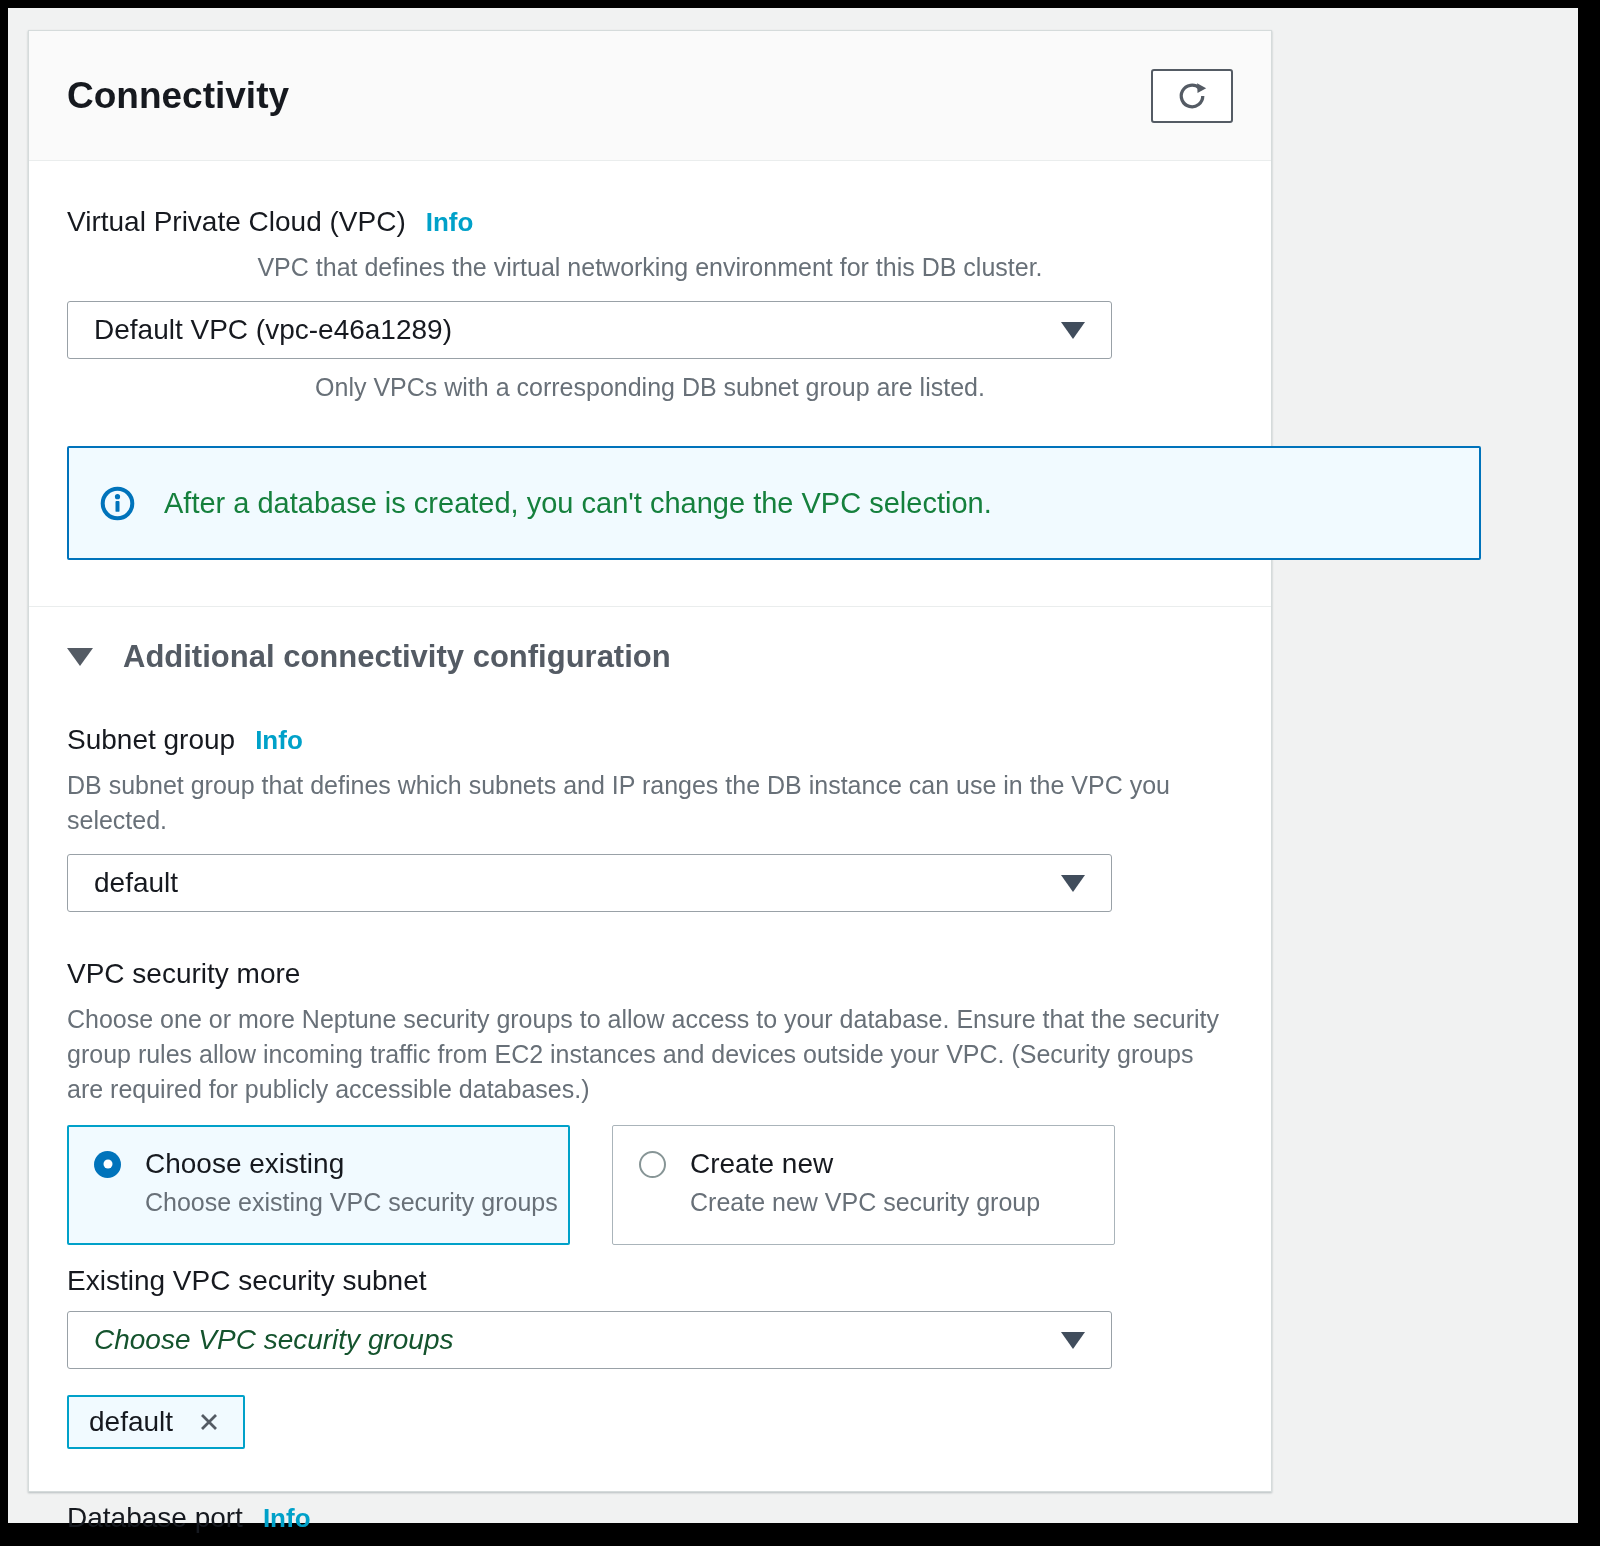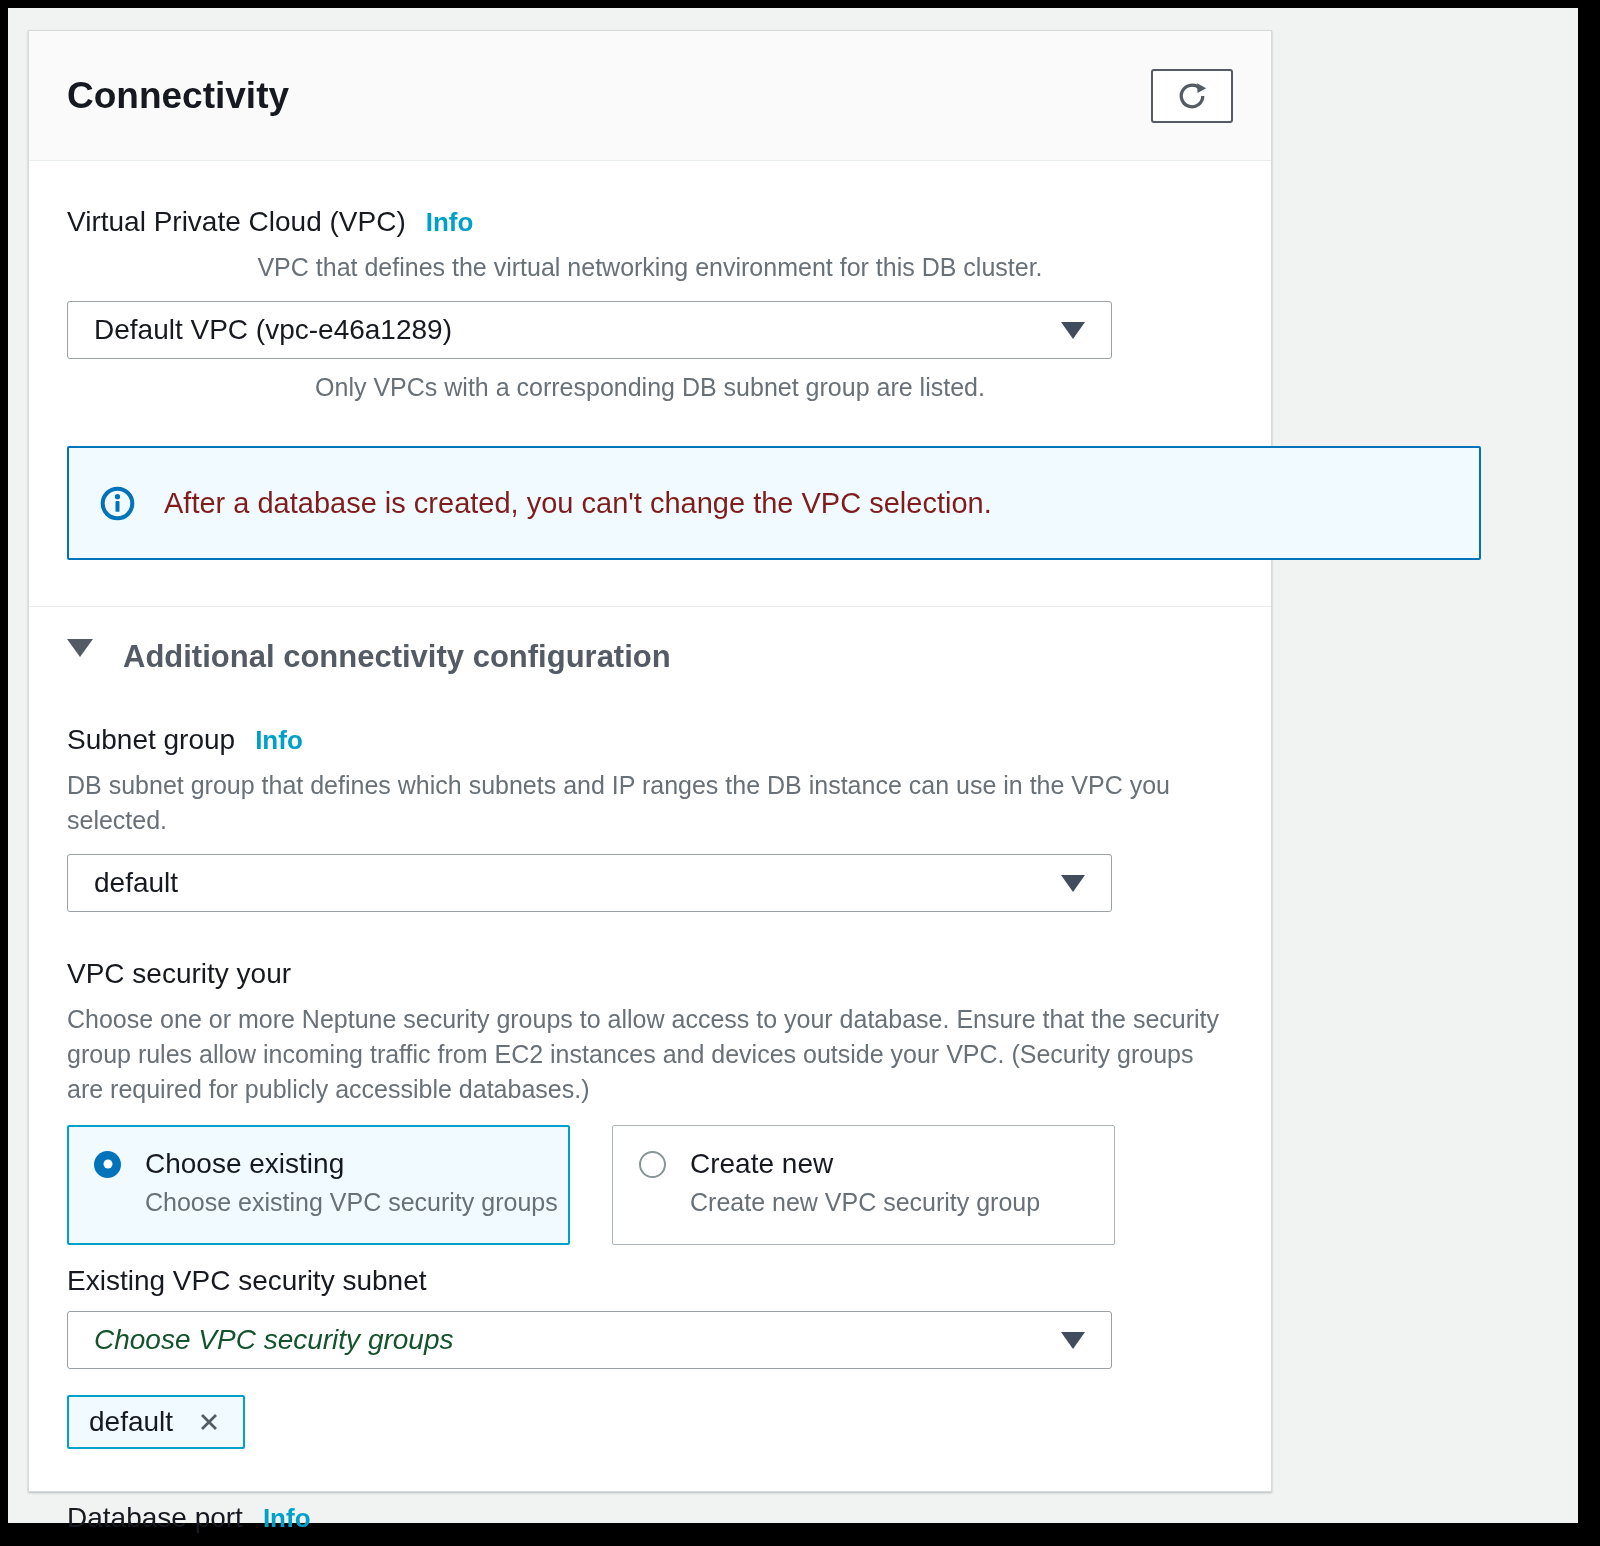--- a/index.html
+++ b/index.html
@@ -64,24 +64,24 @@
   .placeholder { font-style: italic; color: #14532d; }
   .helper { font-size: 25px; color: #687078; margin-top: 14px; }
 
   .alert {
     margin-top: 44px;
     width: 1414px; height: 114px;
     background: #f1faff;
     border: 2px solid #0073bb; border-radius: 2px;
     display: flex; align-items: center; gap: 28px;
     padding: 0 30px;
-    font-size: 29px; color: #7f1d1d;
-  }
-
-  .expander { display: flex; align-items: flex-start; gap: 30px; cursor: pointer; padding: 6px 0; }
+    font-size: 29px; color: #15803d;
+  }
+
+  .expander { display: flex; align-items: center; gap: 30px; cursor: pointer; padding: 6px 0; }
   .expander-caret {
     width: 0; height: 0;
     border-left: 13px solid transparent;
     border-right: 13px solid transparent;
     border-top: 18px solid #545b64;
   }
   .expander-title { font-size: 31px; font-weight: 700; color: #545b64; }
 
   .group { margin-top: 40px; }
 
@@ -177,21 +177,21 @@
           <a class="info-link">Info</a>
         </div>
         <div class="desc">DB subnet group that defines which subnets and IP ranges the DB instance can use in the VPC you selected.</div>
         <div class="select">
           <span>default</span>
           <span class="caret"></span>
         </div>
       </div>
 
       <div class="group" style="margin-top:46px;">
-        <div class="field-label">VPC security your</div>
+        <div class="field-label">VPC security more</div>
         <div class="desc">Choose one or more Neptune security groups to allow access to your database. Ensure that the security group rules allow incoming traffic from EC2 instances and devices outside your VPC. (Security groups are required for publicly accessible databases.)</div>
 
         <div class="tiles">
           <div class="tile selected">
             <div class="tile-row">
               <span class="radio checked"></span>
               <span class="tile-title">Choose existing</span>
             </div>
             <div class="tile-desc">Choose existing VPC security groups</div>
           </div>

